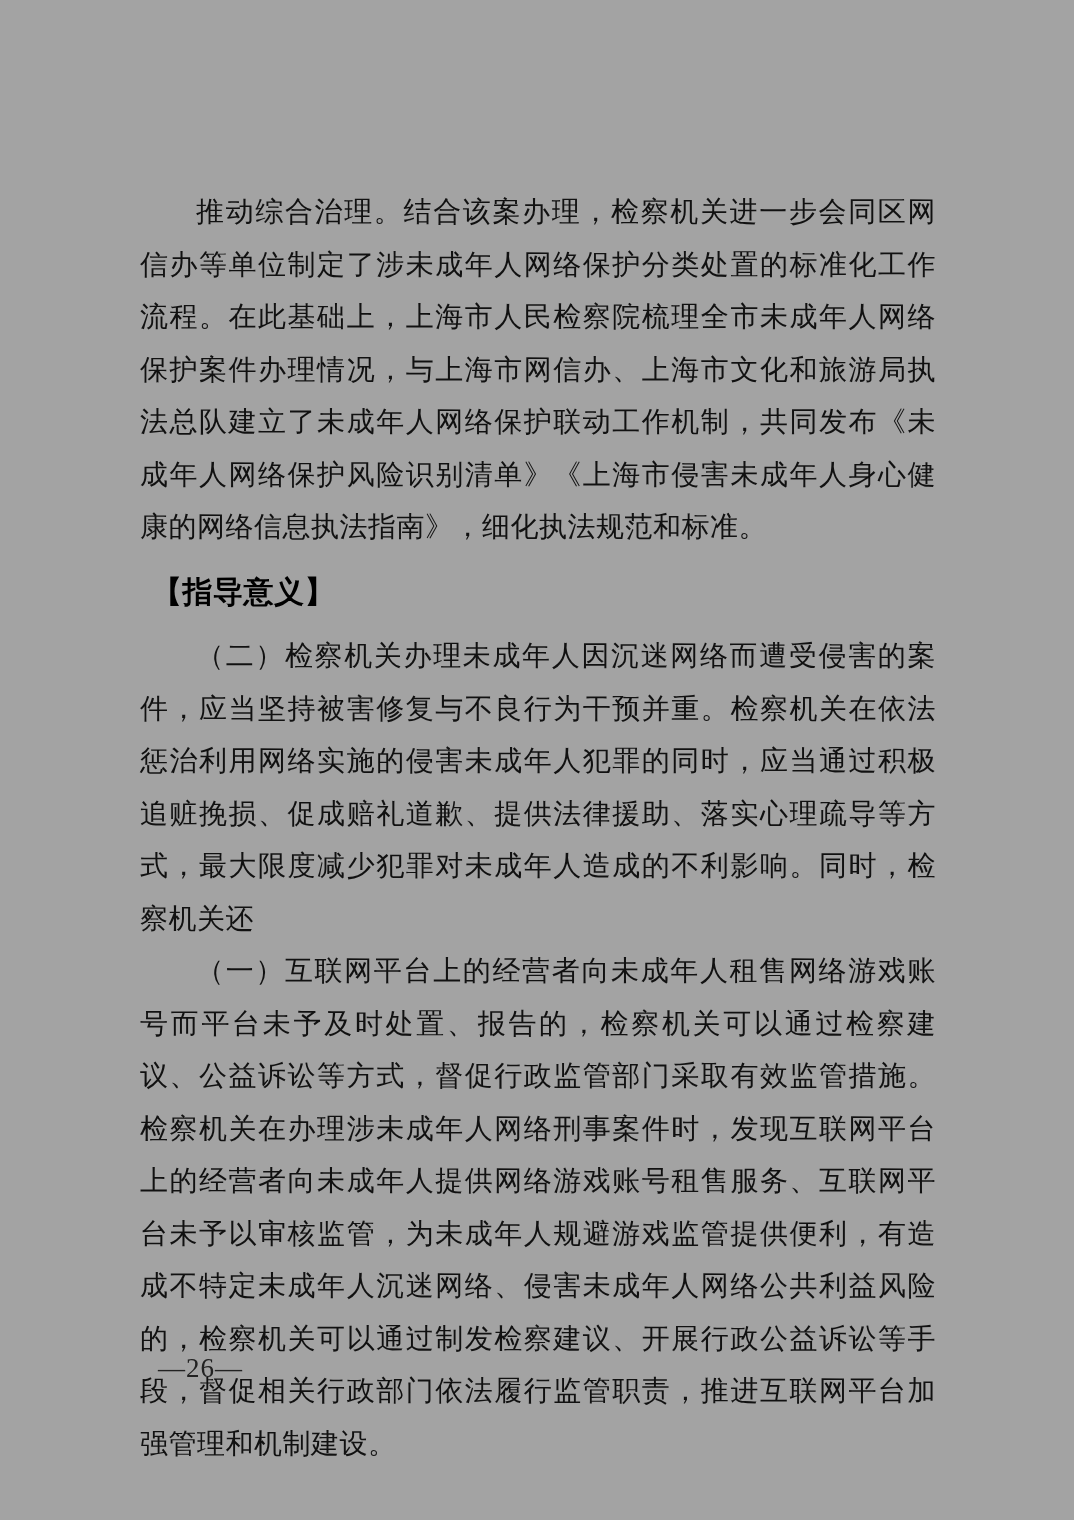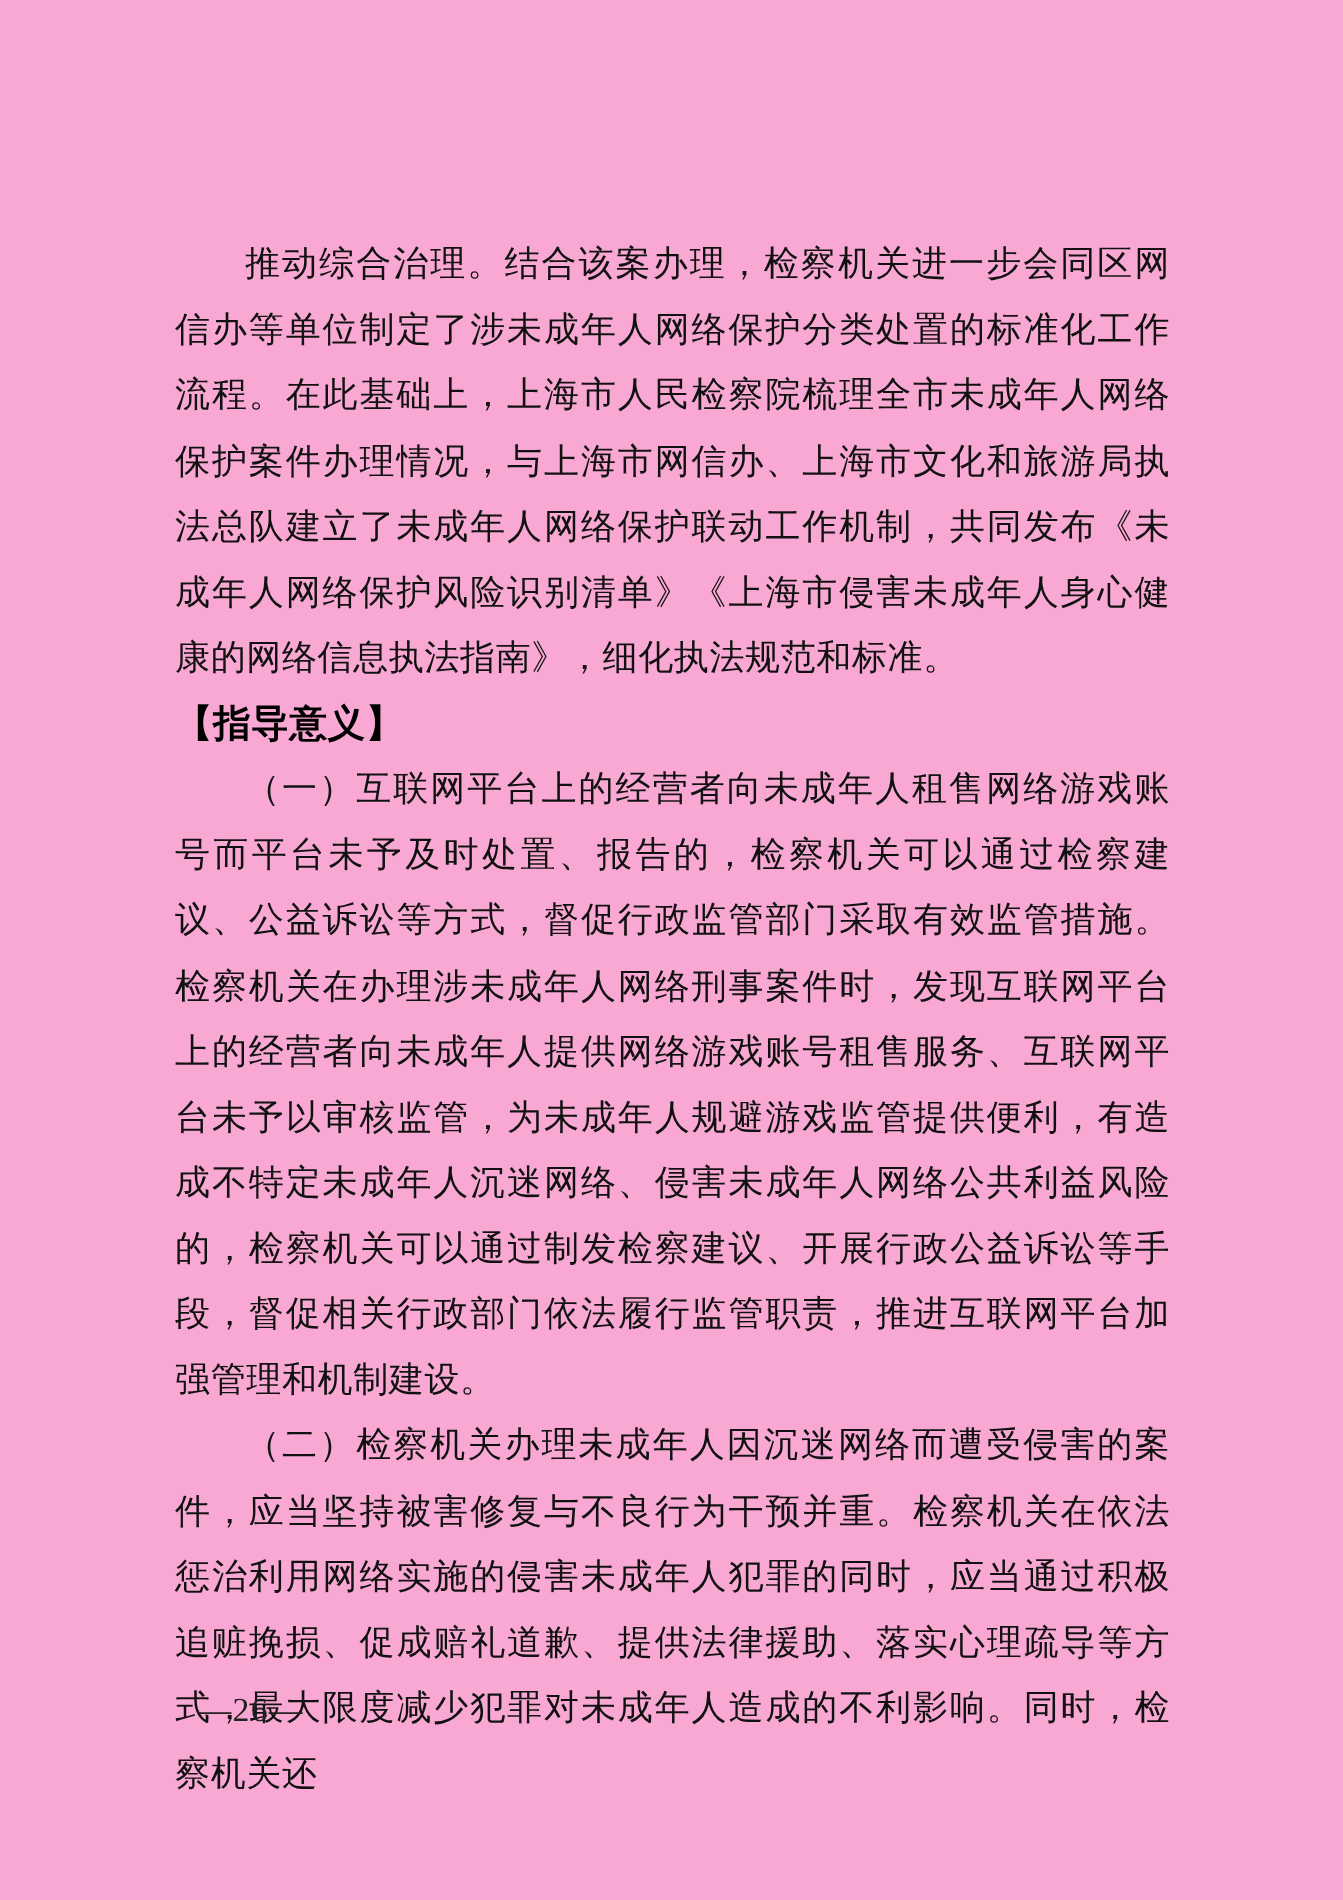--- a/index.html
+++ b/index.html
@@ -4,21 +4,21 @@
 <style>
   html, body {
     margin: 0;
     padding: 0;
     background: #ffffff;
   }
   .page {
     position: relative;
     width: 1074px;
     height: 1520px;
-    background: #f9a8d4;
+    background: #a3a3a3;
     overflow: hidden;
     font-family: "Liberation Serif", "DejaVu Serif", serif;
     color: #111111;
   }
   .content {
     position: absolute;
     left: 140px;
     top: 186px;
     width: 796px;
   }
@@ -26,21 +26,21 @@
     margin: 0;
     font-size: 28px;
     line-height: 52.5px;
     text-align: justify;
     text-justify: inter-character;
     text-indent: 56px;
     letter-spacing: 0.5px;
     font-weight: 400;
   }
   .section-heading {
-    margin: 0;
+    margin: 12px;
     font-size: 30px;
     line-height: 52.5px;
     font-family: "Liberation Sans", "DejaVu Sans", sans-serif;
     font-weight: 700;
     color: #000000;
     text-indent: 0;
     letter-spacing: 0.5px;
   }
   .page-number {
     position: absolute;
@@ -54,17 +54,17 @@
     text-align: right;
   }
 </style>
 </head>
 <body>
 
 <div class="page">
   <div class="content">
     <p class="body-para">推动综合治理。结合该案办理，检察机关进一步会同区网信办等单位制定了涉未成年人网络保护分类处置的标准化工作流程。在此基础上，上海市人民检察院梳理全市未成年人网络保护案件办理情况，与上海市网信办、上海市文化和旅游局执法总队建立了未成年人网络保护联动工作机制，共同发布《未成年人网络保护风险识别清单》《上海市侵害未成年人身心健康的网络信息执法指南》，细化执法规范和标准。</p>
     <h2 class="section-heading">【指导意义】</h2>
+    <p class="body-para">（二）检察机关办理未成年人因沉迷网络而遭受侵害的案件，应当坚持被害修复与不良行为干预并重。检察机关在依法惩治利用网络实施的侵害未成年人犯罪的同时，应当通过积极追赃挽损、促成赔礼道歉、提供法律援助、落实心理疏导等方式，最大限度减少犯罪对未成年人造成的不利影响。同时，检察机关还</p>
     <p class="body-para">（一）互联网平台上的经营者向未成年人租售网络游戏账号而平台未予及时处置、报告的，检察机关可以通过检察建议、公益诉讼等方式，督促行政监管部门采取有效监管措施。检察机关在办理涉未成年人网络刑事案件时，发现互联网平台上的经营者向未成年人提供网络游戏账号租售服务、互联网平台未予以审核监管，为未成年人规避游戏监管提供便利，有造成不特定未成年人沉迷网络、侵害未成年人网络公共利益风险的，检察机关可以通过制发检察建议、开展行政公益诉讼等手段，督促相关行政部门依法履行监管职责，推进互联网平台加强管理和机制建设。</p>
-    <p class="body-para">（二）检察机关办理未成年人因沉迷网络而遭受侵害的案件，应当坚持被害修复与不良行为干预并重。检察机关在依法惩治利用网络实施的侵害未成年人犯罪的同时，应当通过积极追赃挽损、促成赔礼道歉、提供法律援助、落实心理疏导等方式，最大限度减少犯罪对未成年人造成的不利影响。同时，检察机关还</p>
   </div>
   <div class="page-number">—26—</div>
 </div>
 
 </body></html>

